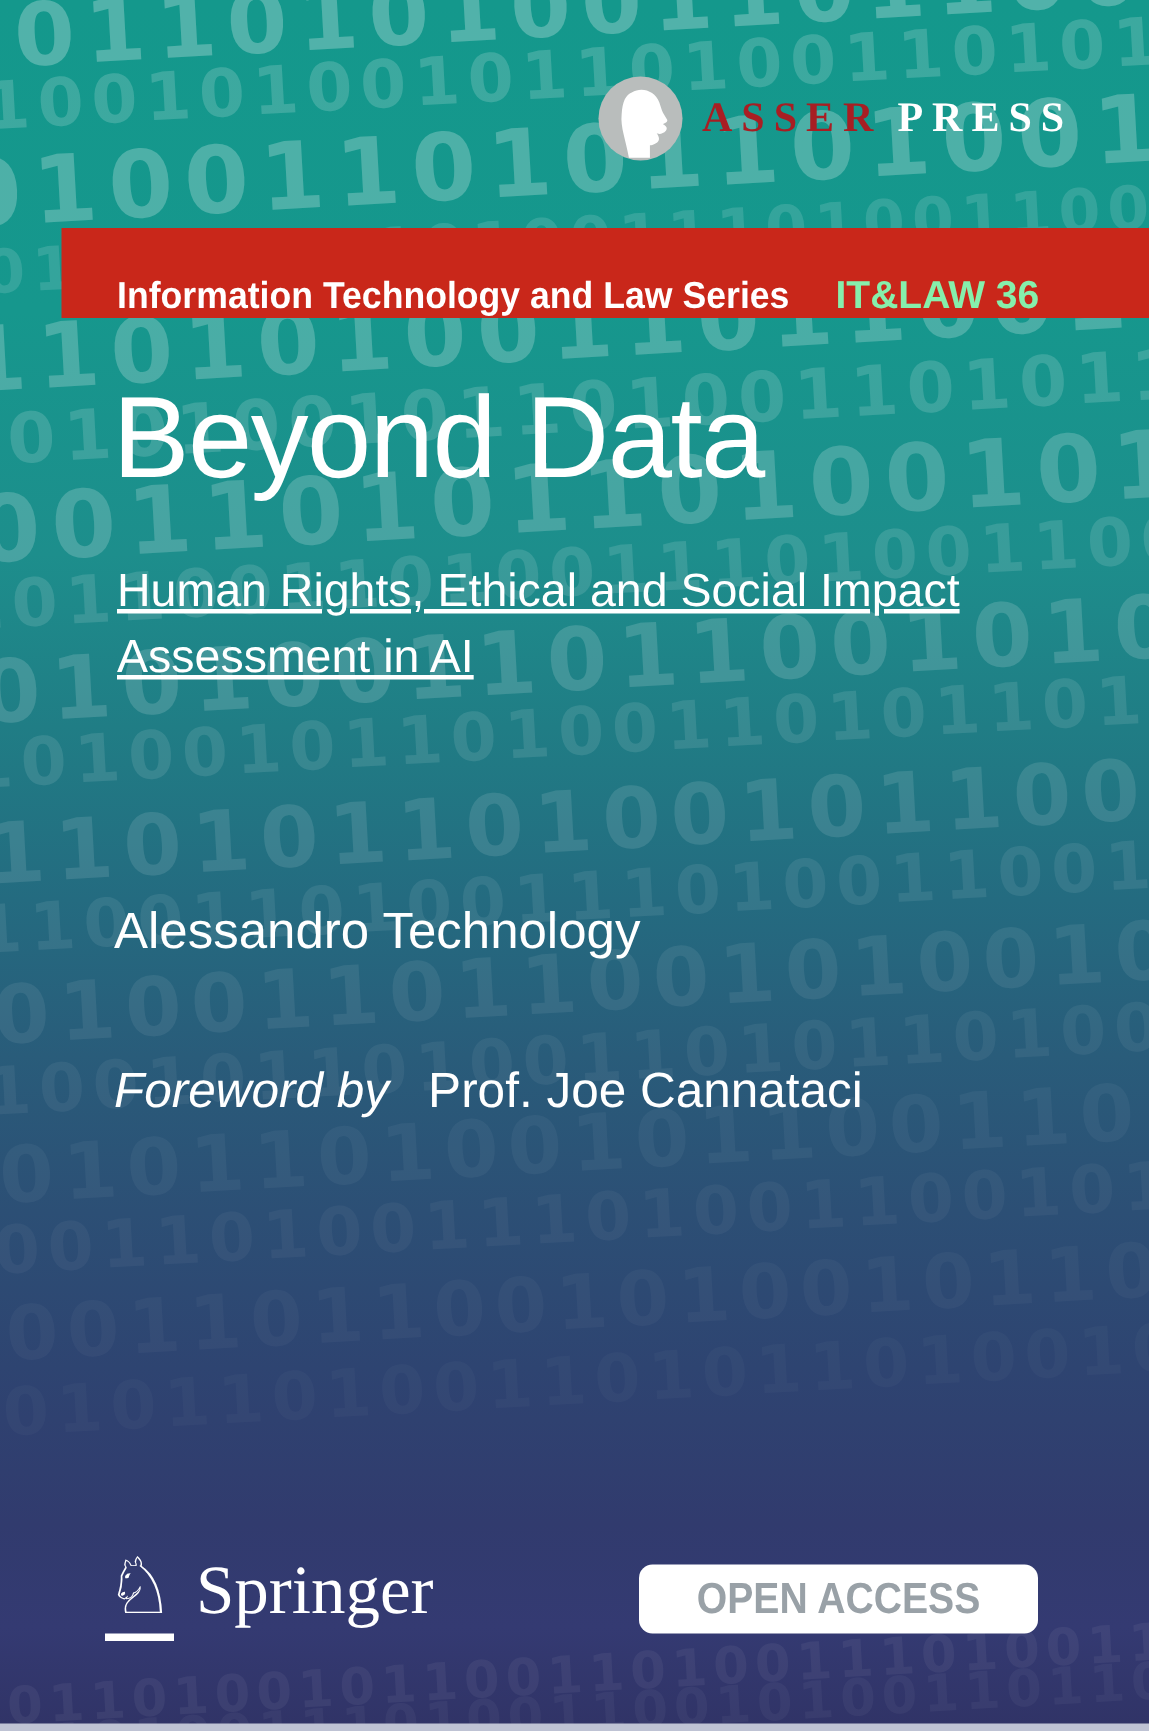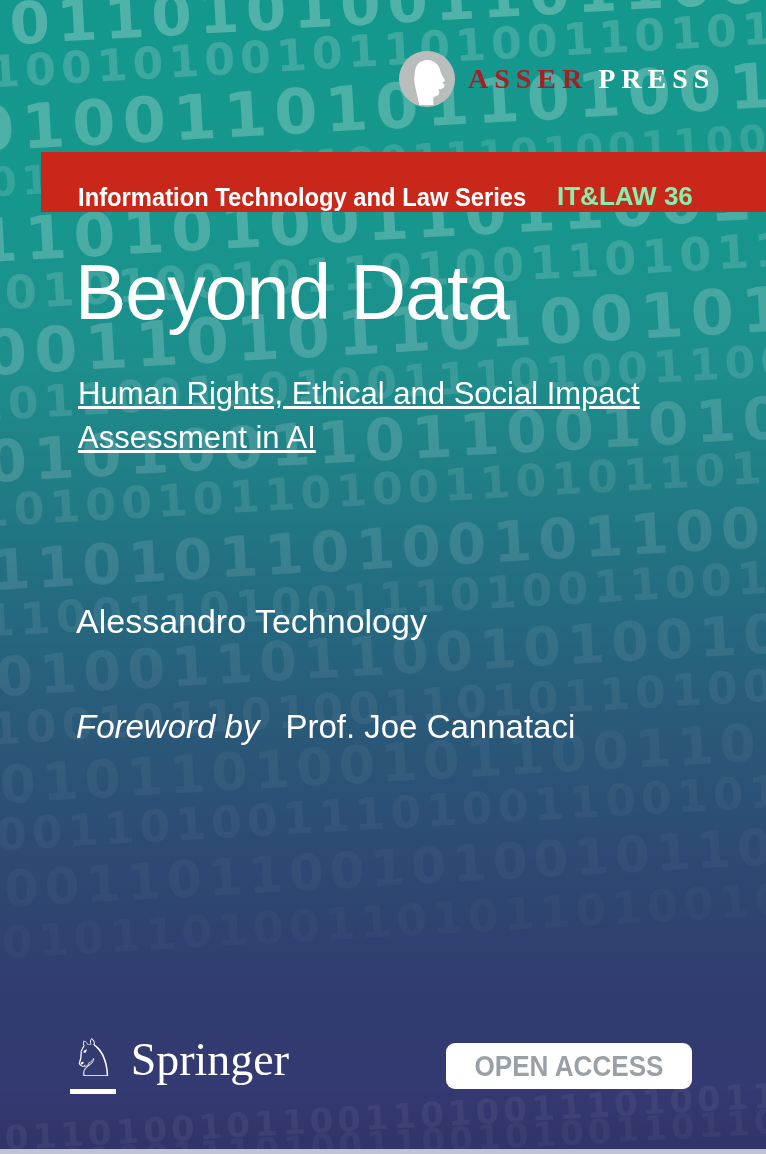--- a/index.html
+++ b/index.html
@@ -107,21 +107,21 @@
   }
   .knight-underline{width:46px;height:5px;background:#ffffff;margin-top:5px;}
   .springer-text{
     font-family:"Liberation Serif",serif;
     font-size:46px;color:#ffffff;line-height:1;padding-bottom:6px;
   }
   .open-access-badge{
     position:absolute;right:74px;top:1043px;height:46px;
     background:#ffffff;border-radius:9px;
     display:flex;align-items:center;justify-content:center;
-    padding:0 18px;z-index:4;box-sizing:border-box;
+    padding:0 28px;z-index:4;box-sizing:border-box;
   }
   .open-access-badge span{
     color:#99a1a7;font-weight:bold;font-size:29px;letter-spacing:0px;
     transform:scaleX(0.9);transform-origin:center;white-space:nowrap;
   }
   .bottom-edge{
     position:absolute;left:0;right:0;bottom:0;height:5px;
     background:#bfc3d4;z-index:5;
   }
 </style>

